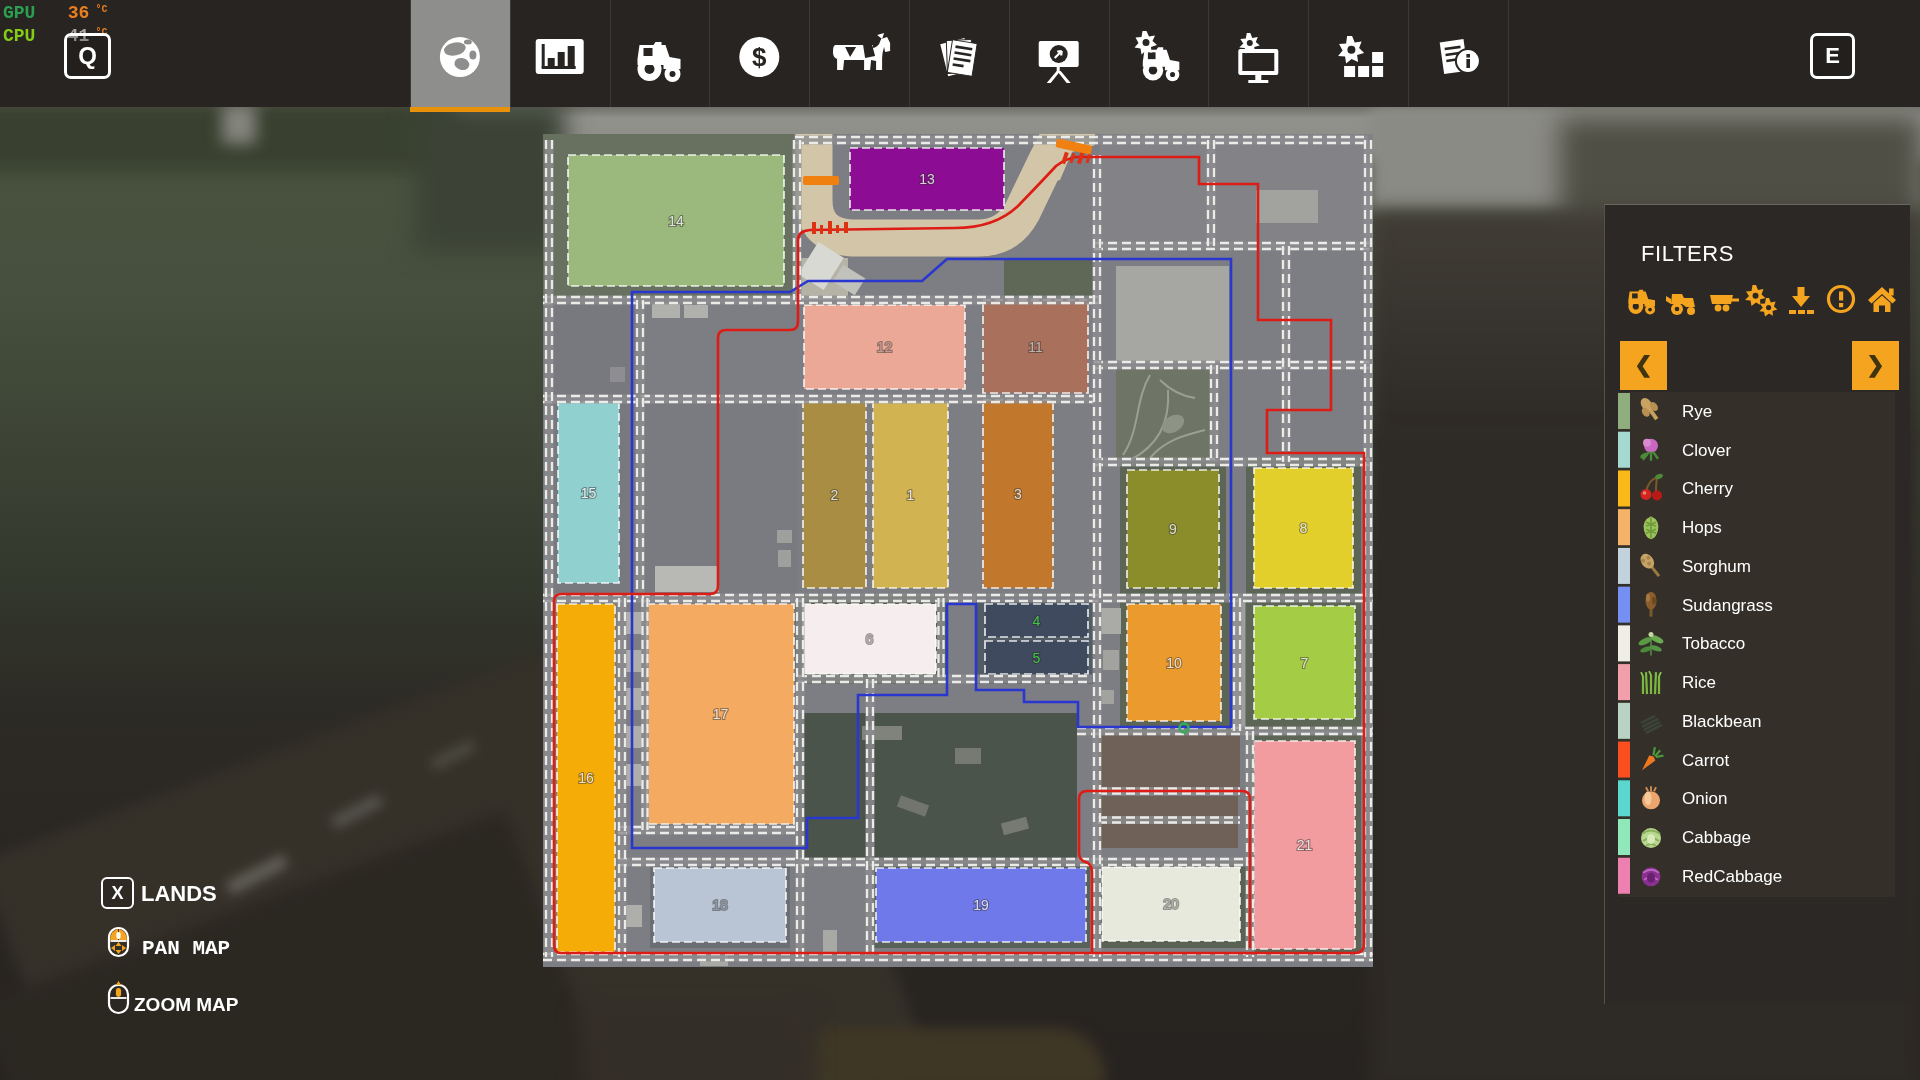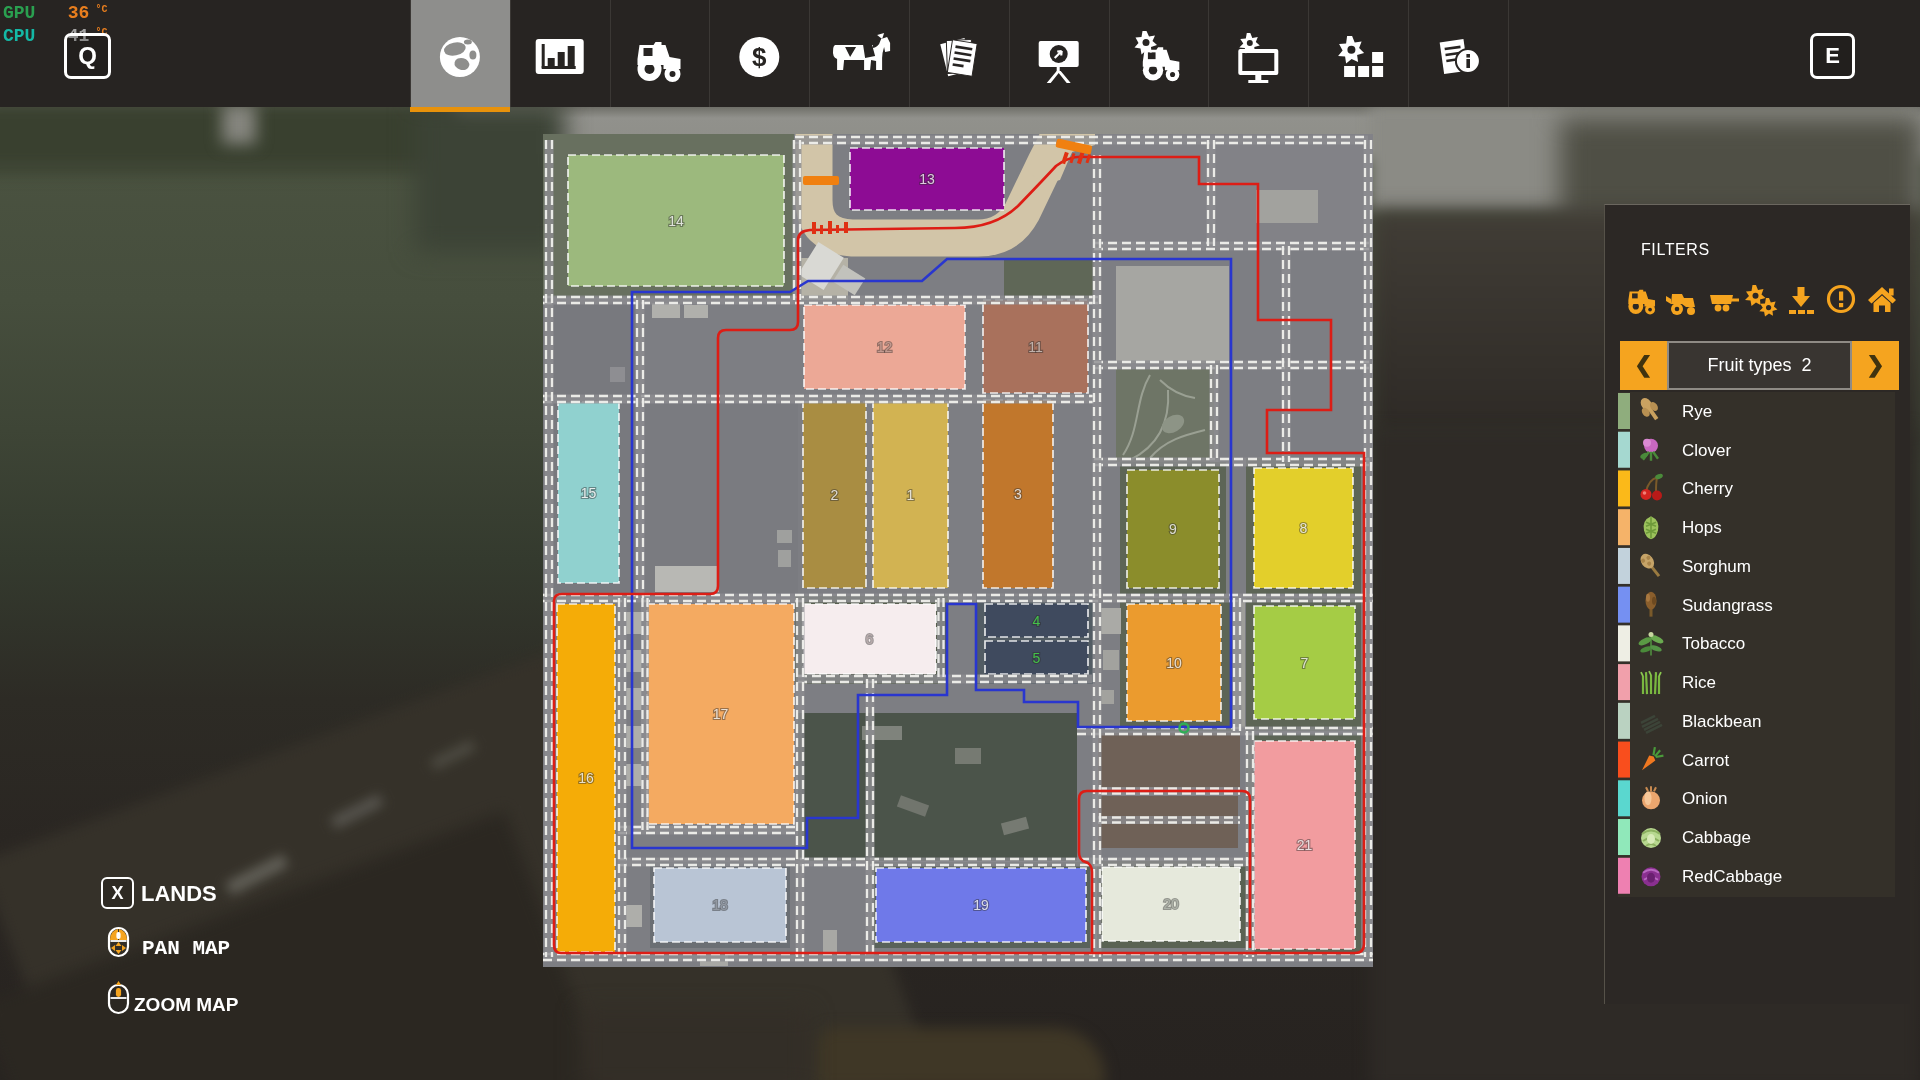--- a/index.html
+++ b/index.html
@@ -362,29 +362,29 @@
           </g>
           <circle cx="10" cy="4" r="12" fill="#fff" stroke="#272422" stroke-width="2"></circle>
           <rect x="8.5" y="-3" width="3.6" height="3.6" fill="#272422"></rect>
           <rect x="8.5" y="2" width="3.6" height="9" fill="#272422"></rect>
         </g>
       </g>
     </svg>
 
 <div class="abs" style="left:3px;top:0px;font-family:'Liberation Mono',monospace;font-weight:bold;font-size:18px;line-height:20px;">
 <div><span style="color:#2aa050;">GPU</span><span style="color:#e87e1e;">&nbsp;&nbsp;&nbsp;36</span><span style="color:#e87e1e;font-size:10px;vertical-align:6px;"> °C</span></div>
-<div><span style="color:#14b8a6;">CPU</span><span style="color:#a3a3a3;">&nbsp;&nbsp;&nbsp;41</span><span style="color:#e87e1e;font-size:10px;vertical-align:6px;"> °C</span></div>
+<div><span style="color:#84cc16;">CPU</span><span style="color:#a3a3a3;">&nbsp;&nbsp;&nbsp;41</span><span style="color:#e87e1e;font-size:10px;vertical-align:6px;"> °C</span></div>
 </div>
 
 <div class="key" style="left:64px;top:33px;width:41px;height:40px;font-size:24px;line-height:40px;">Q</div>
 
 <div class="key" style="left:1810px;top:33px;width:39px;height:40px;font-size:22px;line-height:40px;">E</div>
 
 <div class="abs" style="left:1604px;top:204px;width:305px;height:799px;background:#2c2825;border-top:1px solid #6b675f;border-left:1px solid #565249;"></div>
-    <div class="abs" style="left:1641px;top:241px;color:#fff;font-size:16px;letter-spacing:0.6px;">FILTERS</div>
+    <div class="abs" style="left:1641px;top:241px;color:#fff;font-size:22px;letter-spacing:0.6px;">FILTERS</div>
     <svg class="abs" style="left:1604px;top:275px;" width="305" height="50" viewBox="0 0 305 50">
       <g fill="#f5a41f">
         <g transform="translate(38,24) scale(0.62)" fill="#f5a41f">
           <circle cx="-10" cy="12" r="12"></circle>
           <circle cx="-10" cy="12" r="5" fill="#2c2825"></circle>
           <circle cx="13" cy="17" r="8"></circle>
           <circle cx="13" cy="17" r="3" fill="#2c2825"></circle>
           <path d="M -22,2 L -20,-12 L -6,-12 L -4,-15 L 2,-15 L 2,-12 L 6,-12 L 10,0 L 21,2 L 21,12 L 4,12 L 4,8 L -22,8 Z"></path>
           <rect x="-16" y="-9" width="9" height="8" fill="#2c2825"></rect>
         </g>
@@ -424,21 +424,20 @@
           <rect x="-2" y="4" width="4.2" height="4.2"></rect>
         </g>
         <g transform="translate(278,24)">
           <path d="M -14,1 L 0,-12 L 14,1 L 10.5,4.5 L 0,-5 L -10.5,4.5 Z"></path>
           <path d="M -8.5,4 L 0,-3.5 L 8.5,4 L 8.5,13 L 3,13 L 3,6.5 L -3,6.5 L -3,13 L -8.5,13 Z"></path>
           <rect x="7" y="-10.5" width="4.6" height="7"></rect>
         </g>
       </g>
     </svg>
     <div class="abs" style="left:1620px;top:341px;width:47px;height:49px;background:#f5a41f;color:#40330f;font-size:22px;font-weight:bold;text-align:center;line-height:47px;">❮</div>
-    <div class="abs" style="left:1667px;top:341px;width:185px;height:49px;background:#393531;border:2px solid #8f8b85;box-sizing:border-box;color:#fff;font-size:18px;text-align:center;line-height:45px;">Fruit types&nbsp; 2</div>
     <div class="abs" style="left:1852px;top:341px;width:47px;height:49px;background:#f5a41f;color:#40330f;font-size:22px;font-weight:bold;text-align:center;line-height:47px;">❯</div>
     <div class="abs" style="left:1618px;top:392px;width:277px;height:505px;background:#343029;"></div>
     <svg class="abs" style="left:1604px;top:390px;" width="305" height="515" viewBox="0 0 305 515">
       <g>
         <rect x="14" y="3" width="12" height="36" fill="#8fad7d"></rect>
         <g transform="translate(47,21) rotate(-35)">
           <rect x="-2" y="-8" width="4" height="18" fill="#c8a05e"></rect>
           <ellipse cx="0" cy="-8" rx="5" ry="7" fill="#caa261"></ellipse>
           <ellipse cx="-5" cy="-2" rx="3.4" ry="5" fill="#b89052"></ellipse>
           <ellipse cx="5" cy="-2" rx="3.4" ry="5" fill="#b89052"></ellipse>

